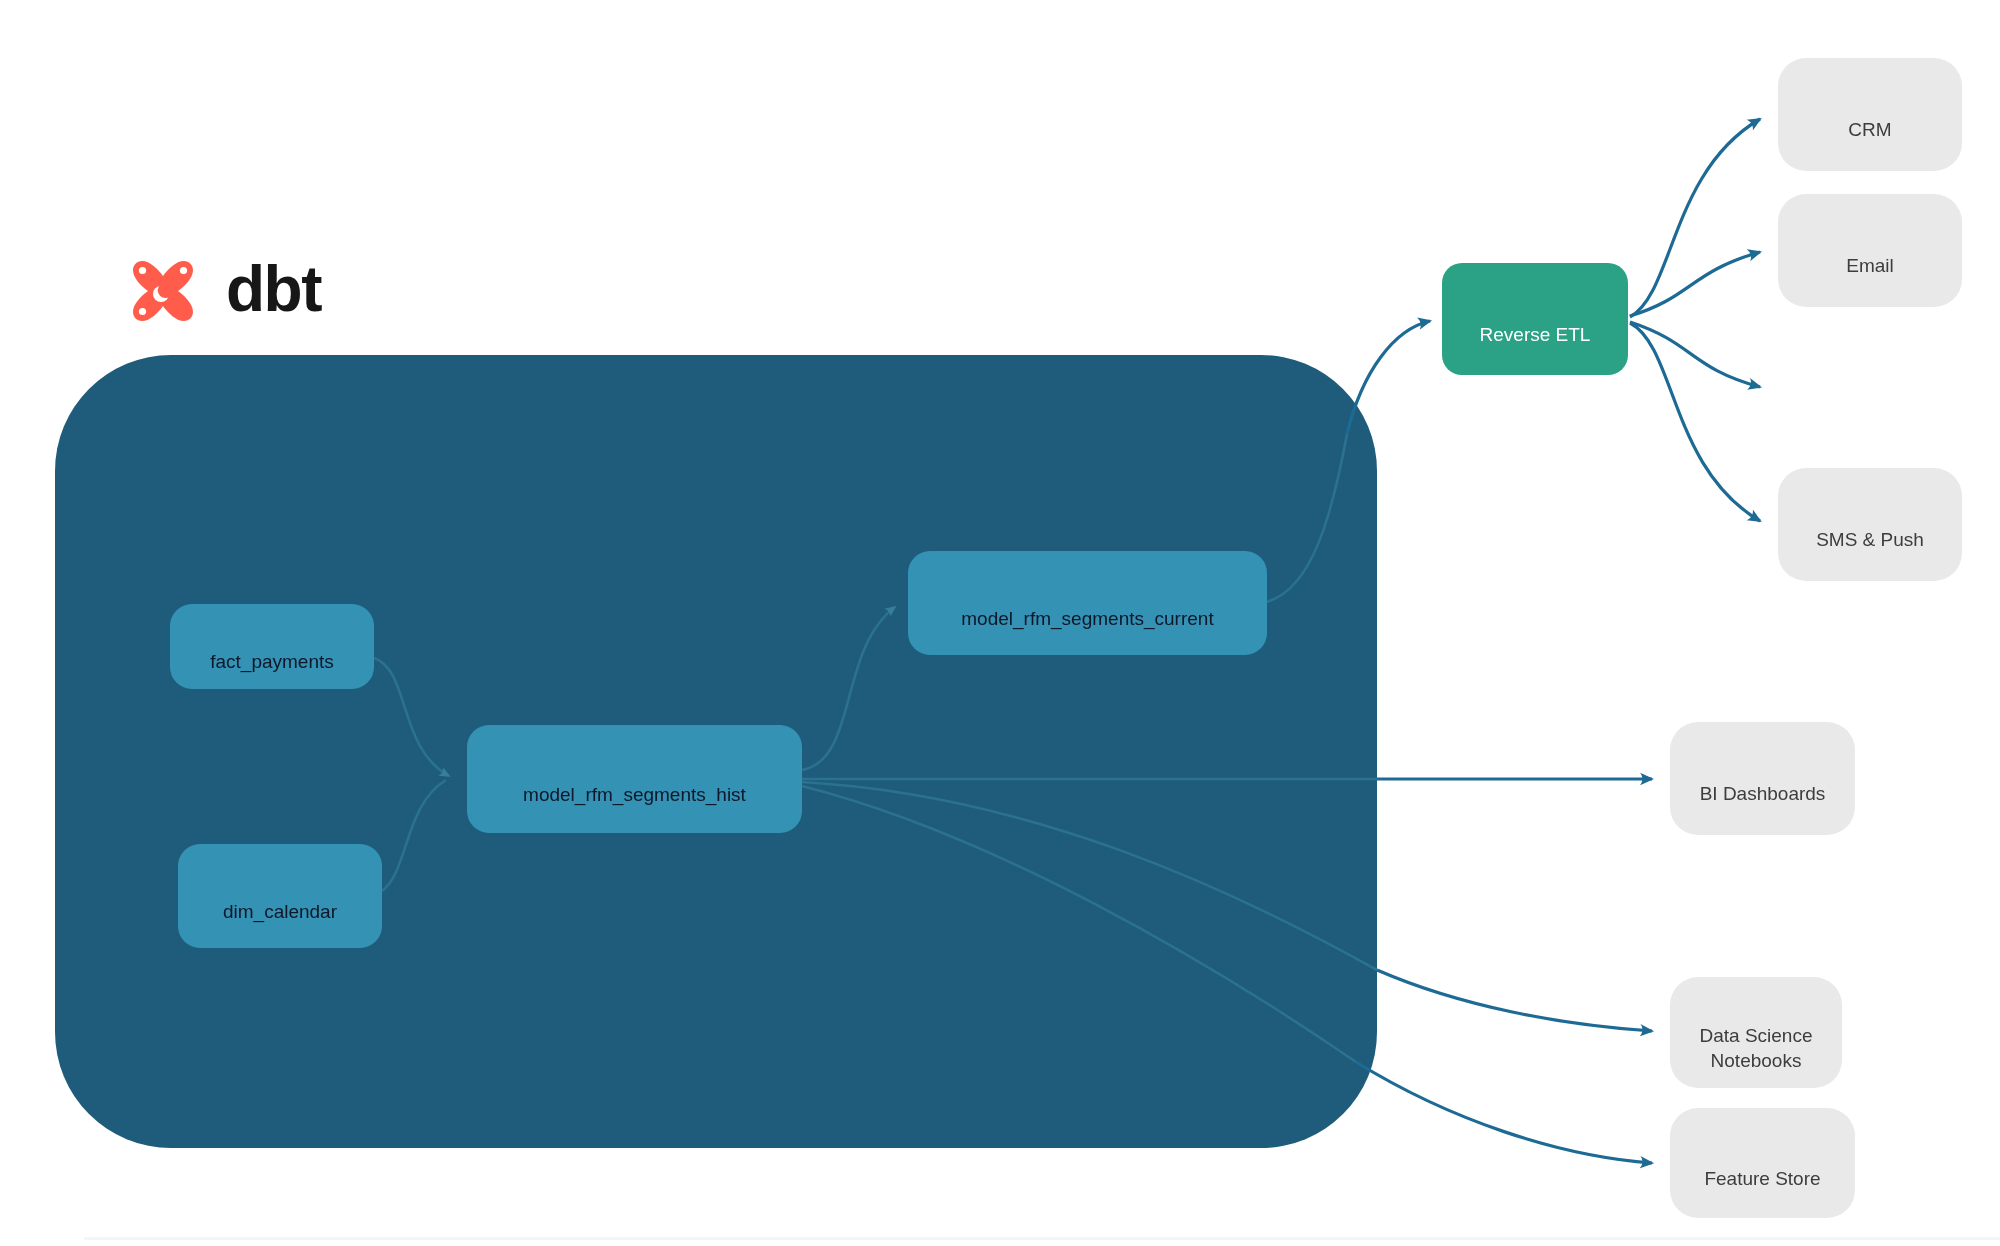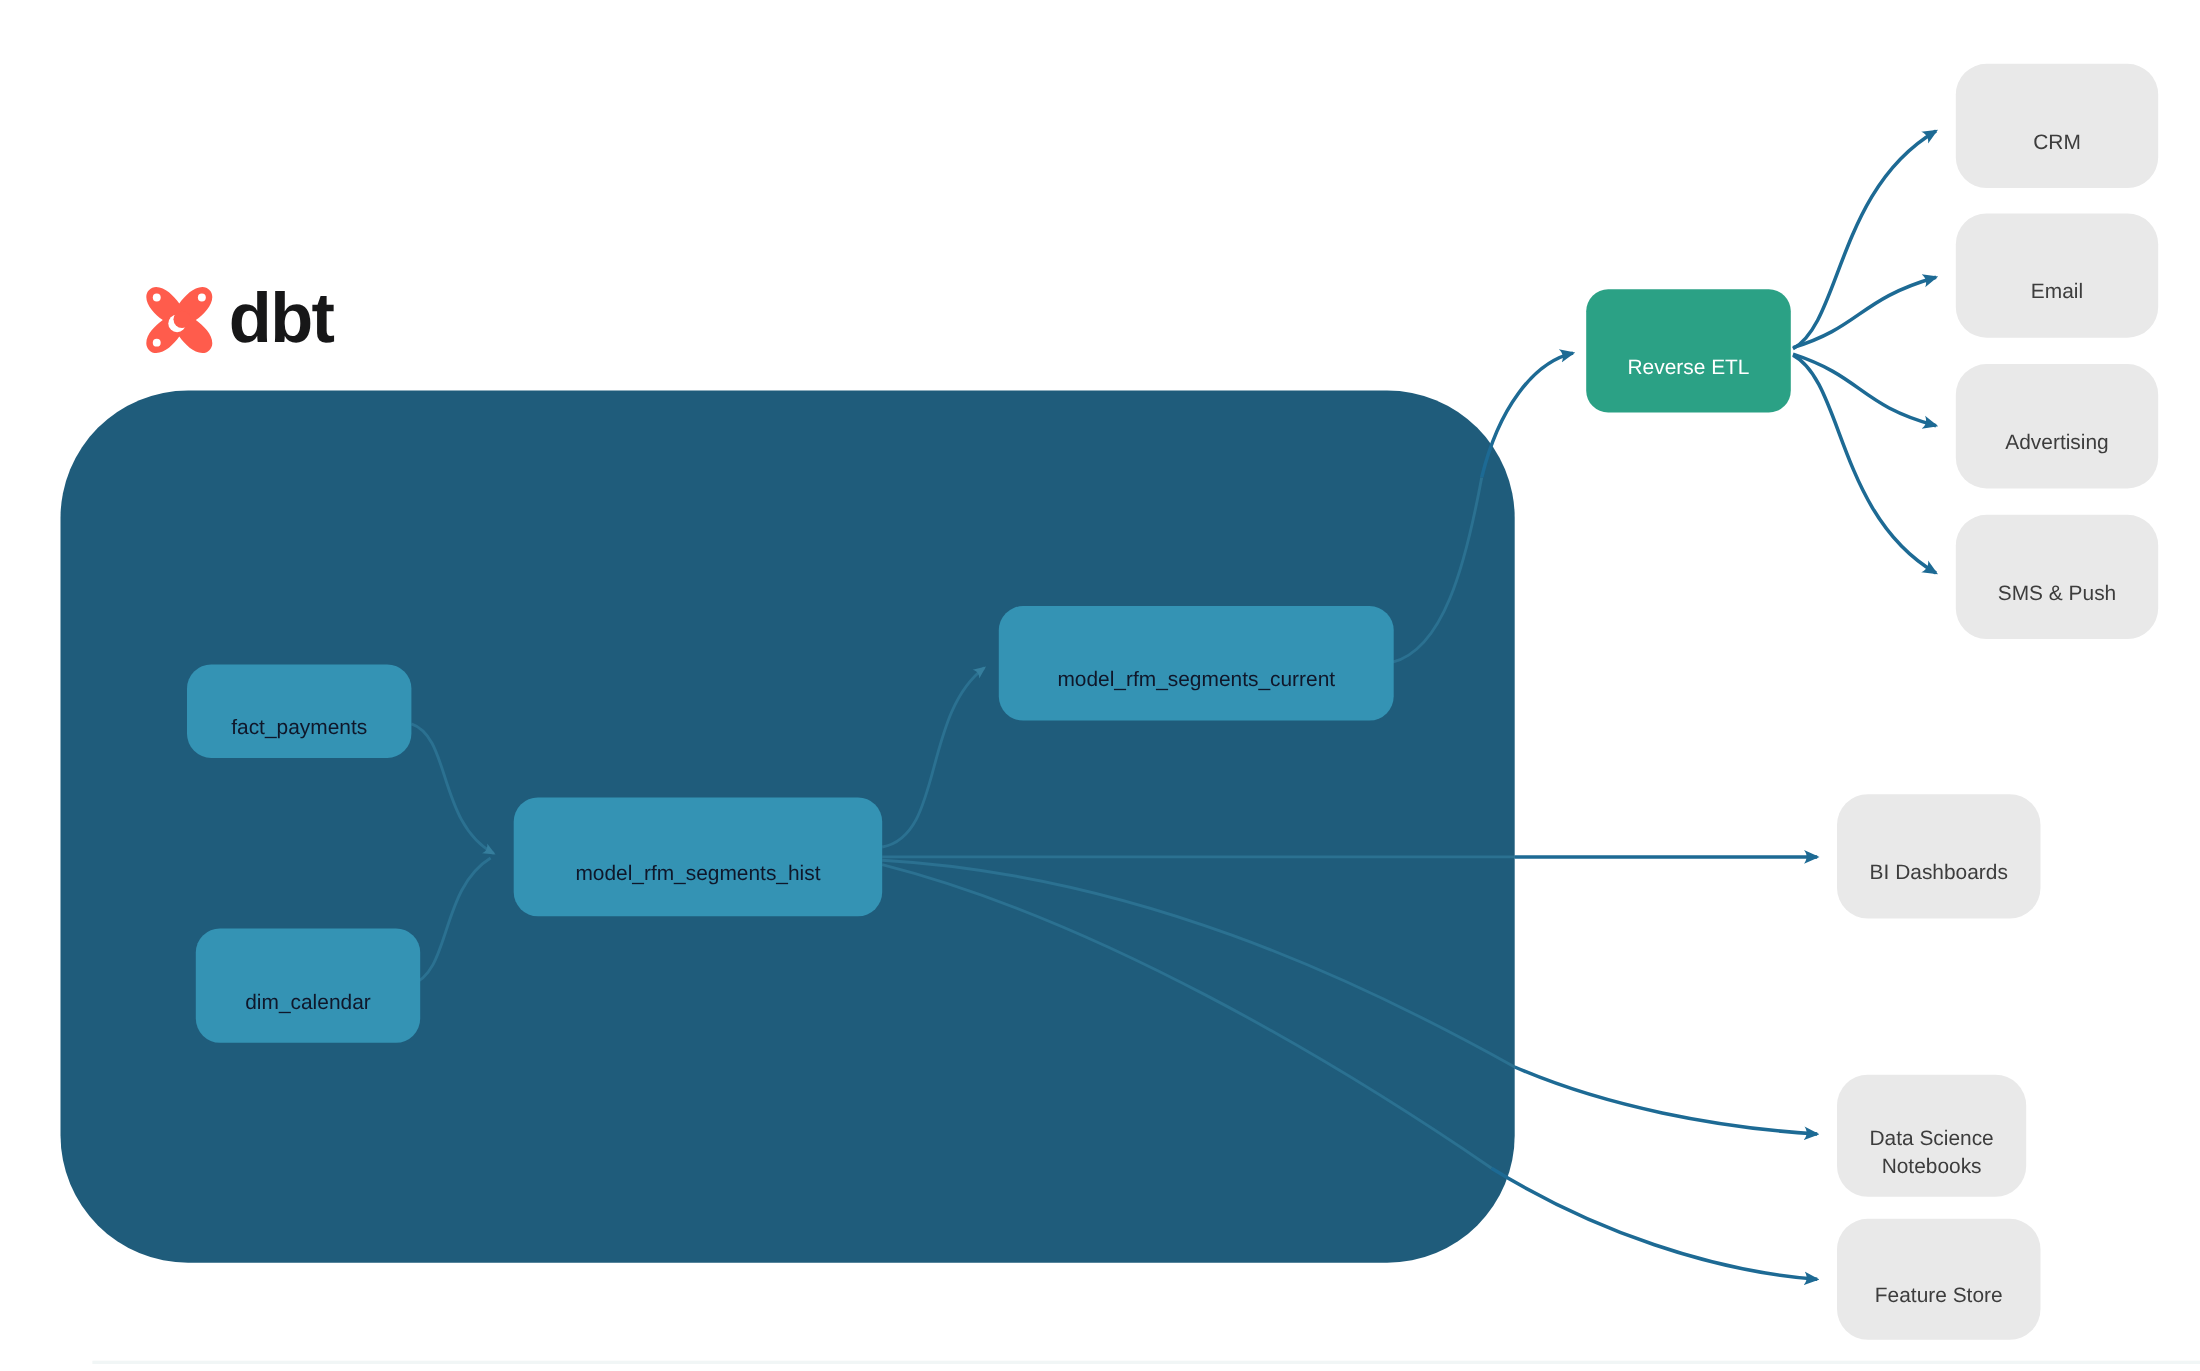--- a/index.html
+++ b/index.html
@@ -4,21 +4,21 @@
 <style>
   html,body{margin:0;padding:0;background:#ffffff;}
   .canvas{
     position:relative;
     width:2000px;height:1246px;
     background:#ffffff;
     overflow:hidden;
     font-family:"Liberation Sans","DejaVu Sans",sans-serif;
   }
   
-  .brand{position:absolute;left:128px;top:256px;display:flex;align-items:center;gap:10px;}
+  .brand{position:absolute;left:128px;top:256px;display:flex;align-items:center;gap:28px;}
   .brand-word{
     font-size:64px;font-weight:700;color:#171718;letter-spacing:-1.5px;line-height:1;
     transform:translateY(-2px);
   }
   
   .warehouse{
     position:absolute;left:55px;top:355px;width:1322px;height:793px;
     background:#1f5c7b;border-radius:116px;
   }
   
@@ -127,23 +127,20 @@
   <div id="n-retl" class="node node-green">
     <span>Reverse ETL</span>
   </div>
 
   <div id="n-crm" class="node node-gray">
     <span>CRM</span>
   </div>
   <div id="n-email" class="node node-gray">
     <span>Email</span>
   </div>
-  <div id="n-adv" class="node node-gray">
-    <span>Advertising</span>
-  </div>
   <div id="n-sms" class="node node-gray">
     <span>SMS &amp; Push</span>
   </div>
   <div id="n-bi" class="node node-gray">
     <span>BI Dashboards</span>
   </div>
   <div id="n-dsn" class="node node-gray">
     <span>Data Science Notebooks</span>
   </div>
   <div id="n-fs" class="node node-gray">

